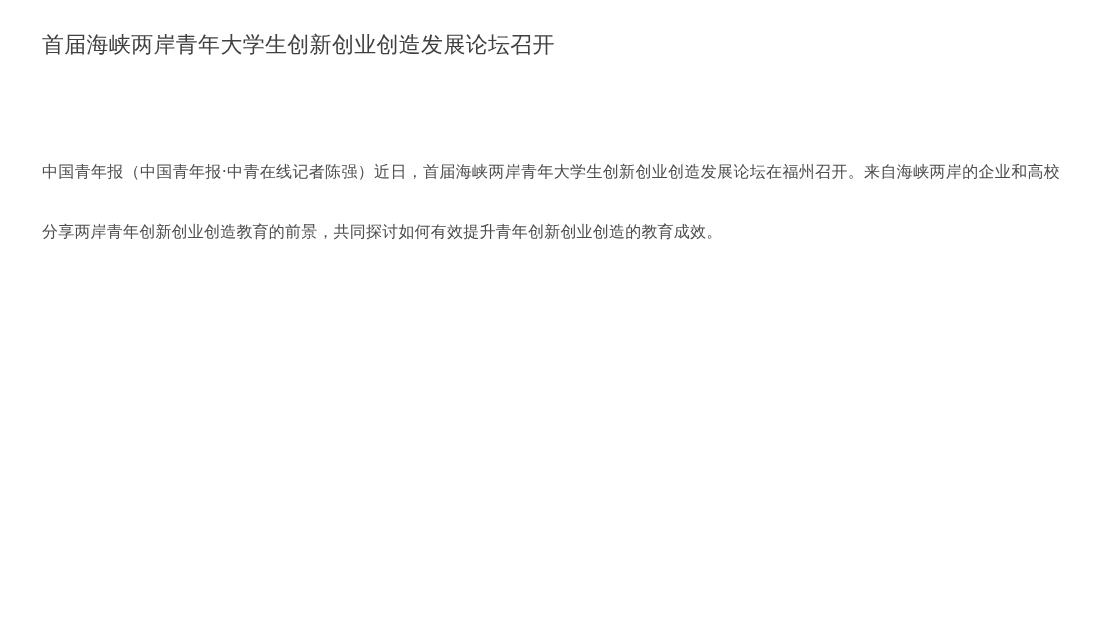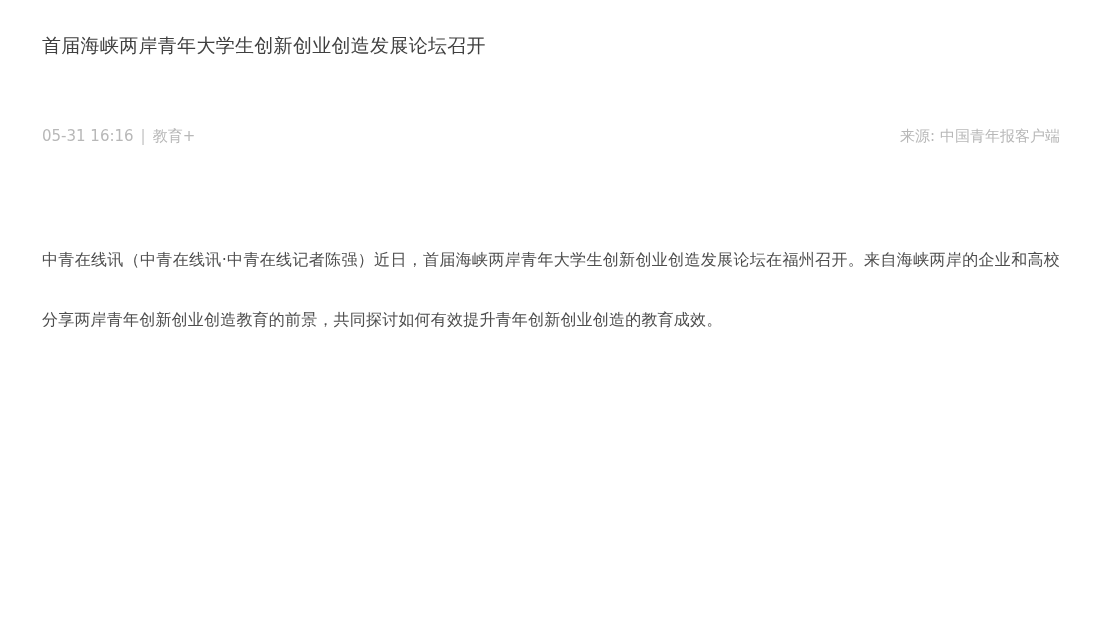--- a/index.html
+++ b/index.html
@@ -13,21 +13,21 @@
     width: 1102px;
     height: 618px;
     background: #ffffff;
     overflow: hidden;
   }
   .article {
     padding: 0 42px;
   }
   .article-title {
     margin: 32px 0 0 0;
-    font-size: 19px;
+    font-size: 22px;
     font-weight: 400;
     line-height: 26px;
     color: #404040;
     letter-spacing: 0.3px;
   }
   .meta-row {
     margin-top: 68px;
     display: flex;
     justify-content: space-between;
     align-items: baseline;
@@ -64,27 +64,19 @@
   }
 </style>
 </head>
 <body>
 
 <div class="page">
   <article class="article">
 
     <h1 class="article-title">首届海峡两岸青年大学生创新创业创造发展论坛召开</h1>
 
-    <div class="meta-row">
-      <div class="meta-left">
-        <span>05-31 16:16</span><span class="meta-divider">|</span><span>教育+</span>
-      </div>
-      <div class="meta-right">
-        <span class="source-label">来源:</span><span>中国青年报客户端</span>
-      </div>
-    </div>
 
     <div class="article-body">
-      <p class="p-first">中青在线讯（中青在线讯·中青在线记者陈强）近日，首届海峡两岸青年大学生创新创业创造发展论坛在福州召开。来自海峡两岸的企业和高校分享两岸青年创新创业创造教育的前景，共同探讨如何有效提升青年创新创业创造的教育成效。</p>
+      <p class="p-first">中国青年报（中国青年报·中青在线记者陈强）近日，首届海峡两岸青年大学生创新创业创造发展论坛在福州召开。来自海峡两岸的企业和高校分享两岸青年创新创业创造教育的前景，共同探讨如何有效提升青年创新创业创造的教育成效。</p>
     </div>
 
   </article>
 </div>
 
 </body></html>

